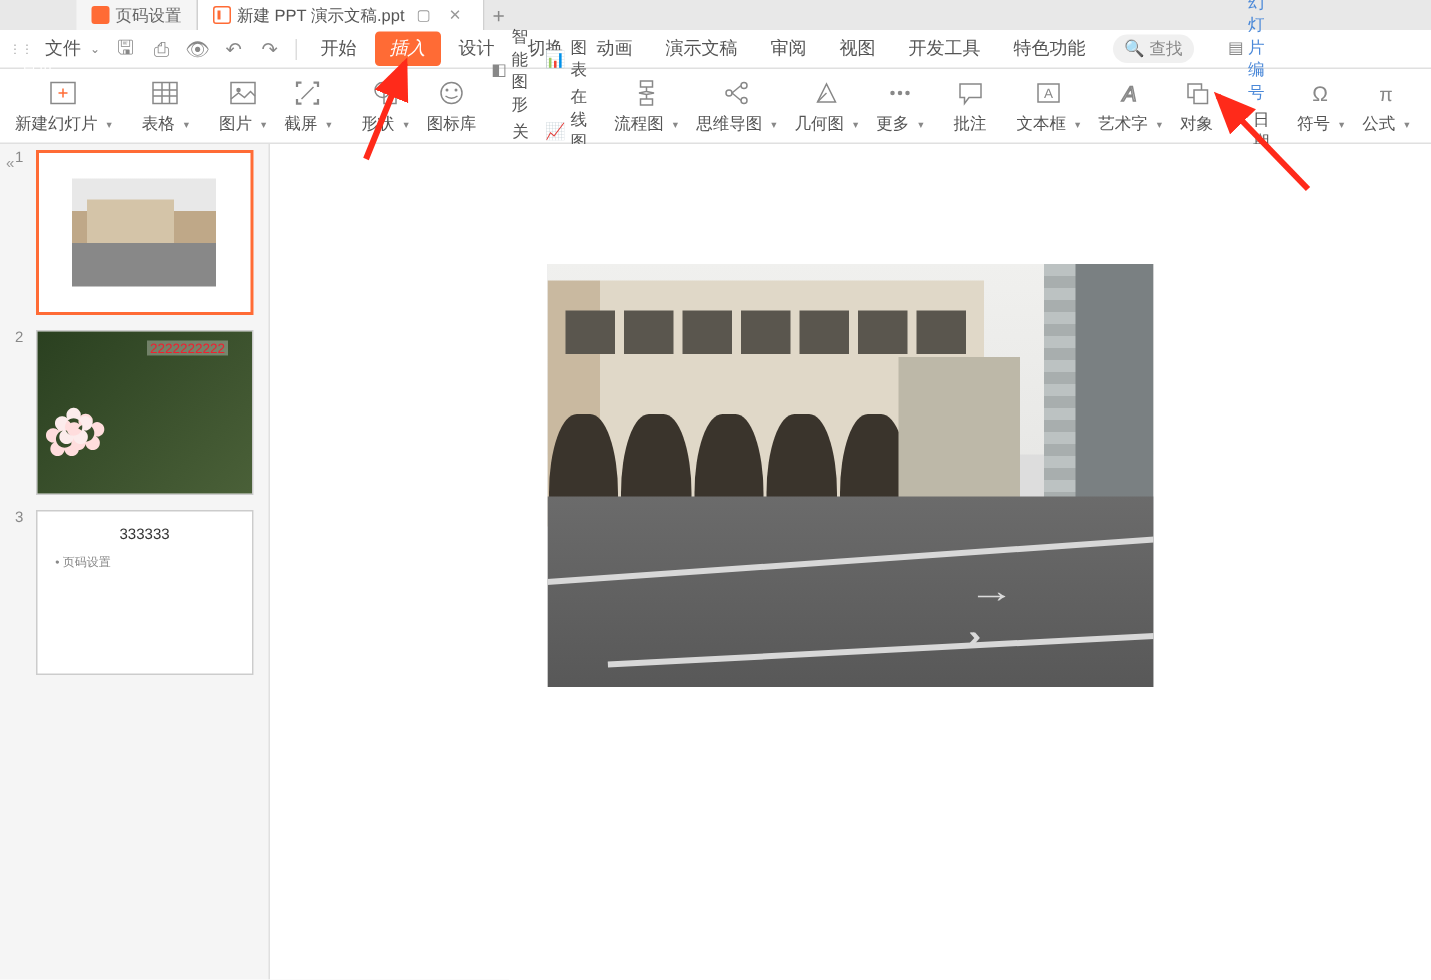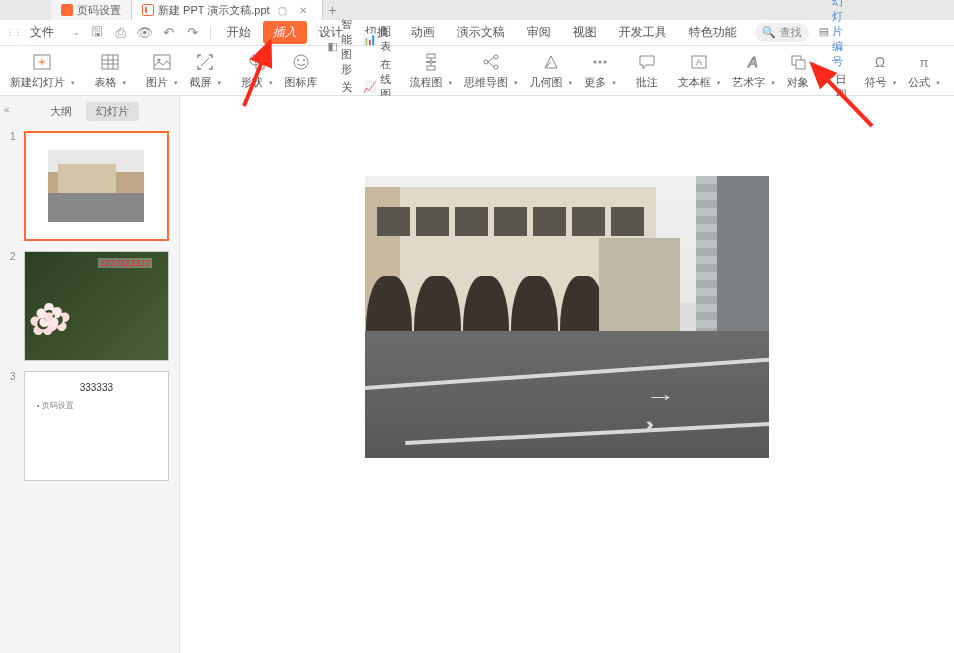--- a/index.html
+++ b/index.html
@@ -14,21 +14,21 @@
 .tab-icon-shell { width: 12px; height: 12px; background: #ff6b35; border-radius: 2px; }
 .tab-icon-ppt { width: 12px; height: 12px; border: 1.5px solid #ff6b35; border-radius: 2px; position: relative; }
 .tab-icon-ppt::after { content: ""; position: absolute; inset: 2px; border-left: 2px solid #ff6b35; }
 .tab-close { color: #999; font-size: 10px; padding: 0 4px; }
 .tab-dock { color: #999; font-size: 10px; padding: 0 4px; }
 .tab-new { width: 20px; display: flex; align-items: center; justify-content: center; color: #888; font-size: 14px; }
 
 
 .menubar { height: 26px; background: #fff; border-bottom: 1px solid #e0e0e0; display: flex; align-items: center; padding: 0 6px; font-size: 12px; color: #555; gap: 2px; }
 .menu-handle { color: #aaa; font-size: 8px; display: flex; flex-direction: column; line-height: 3px; padding-right: 2px; }
-.file-menu { display: flex; align-items: center; gap: 19px; padding: 2px 4px; }
+.file-menu { display: flex; align-items: center; gap: 6px; padding: 2px 4px; }
 .file-menu .caret { font-size: 8px; color: #888; }
 .qat-icon { width: 16px; height: 16px; margin: 0 3px; display: flex; align-items: center; justify-content: center; color: #888; font-size: 13px; }
 .qat-sep { width: 1px; height: 14px; background: #ddd; margin: 0 4px; }
 .menutab { padding: 3px 10px; cursor: pointer; }
 .menutab.active { background: #ff6b35; color: #fff; border-radius: 3px; font-style: italic; }
 .search-box { margin-left: 6px; display: flex; align-items: center; gap: 3px; background: #f0f0f0; border-radius: 10px; padding: 2px 8px; font-size: 11px; color: #888; }
 .search-icon { font-size: 11px; }
 
 
 .ribbon { height: 50px; background: #fff; border-bottom: 1px solid #e0e0e0; display: flex; align-items: center; padding: 2px 4px; font-size: 11px; color: #555; }
@@ -367,24 +367,20 @@
         <span>公式</span>
         <span class="caret">▾</span>
       </div>
   </div>
   <div class="rb-sep"></div>
 
 </div>
 
 <div class="leftpanel">
   <div class="close-panel">«</div>
-  <div class="view-tabs">
-    <div class="view-tab"><span>大纲</span></div>
-    <div class="view-tab active"><span>幻灯片</span></div>
-  </div>
   <div class="thumbs">
     <div class="thumb-row">
       <div class="thumb-num">1</div>
       <div class="thumb sel">
           <div class="thumb-img1"></div>
         </div>
     </div>
     <div class="thumb-row">
       <div class="thumb-num">2</div>
       <div class="thumb">

